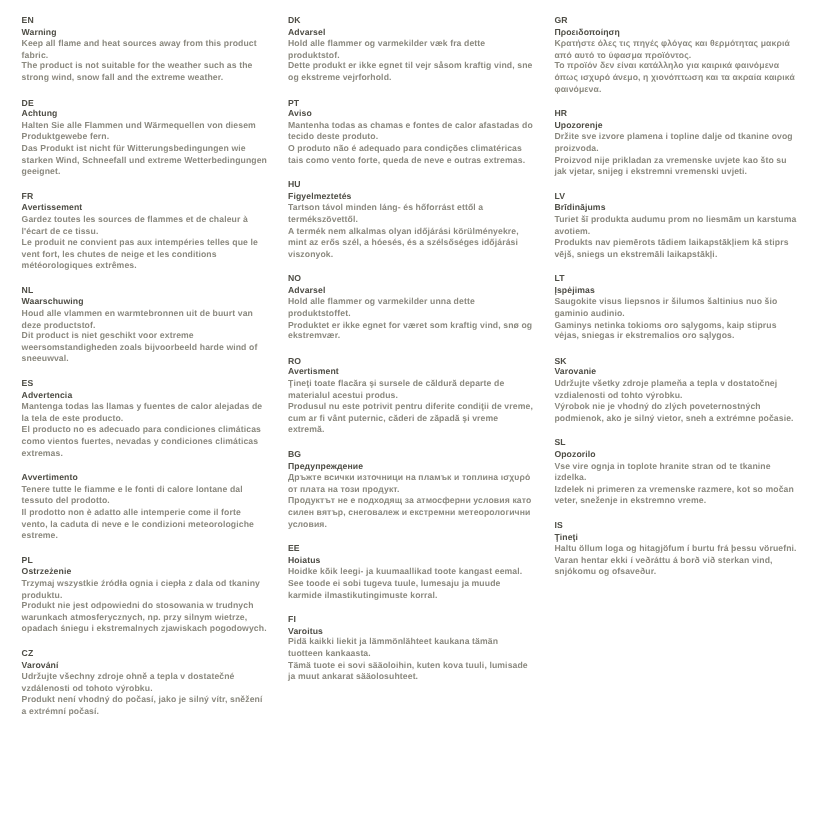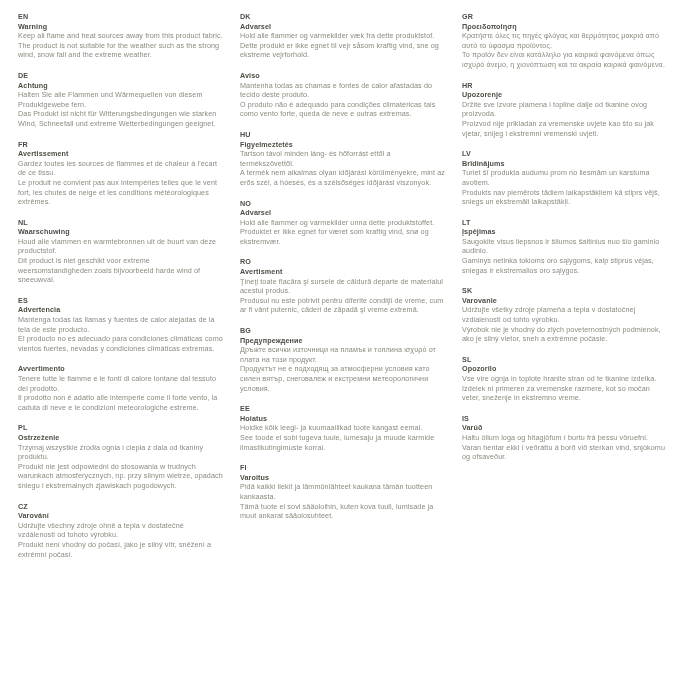--- a/index.html
+++ b/index.html
@@ -27,21 +27,21 @@
   .head {
     font-size: 7.2px;
     line-height: 9.6px;
     font-weight: 700;
     color: #4e4d45;
     letter-spacing: 0.1px;
   }
   .para {
     font-size: 7.2px;
     line-height: 9.6px;
-    font-weight: 400;
+    font-weight: 700;
     color: #8b897f;
     letter-spacing: 0.1px;
   }
 </style>
 </head>
 <body>
 
 <div class="page">
   <div class="col">
       <section class="sec">
@@ -93,20 +93,21 @@
       </section>
     </div>
   <div class="col">
       <section class="sec">
         <div class="head">DK</div>
         <div class="head">Advarsel</div>
         <p class="para">Hold alle flammer og varmekilder væk fra dette produktstof.</p>
         <p class="para">Dette produkt er ikke egnet til vejr såsom kraftig vind, sne og ekstreme vejrforhold.</p>
       </section>
       <section class="sec">
+        <div class="head">PT</div>
         <div class="head">Aviso</div>
         <p class="para">Mantenha todas as chamas e fontes de calor afastadas do tecido deste produto.</p>
         <p class="para">O produto não é adequado para condições climatéricas tais como vento forte, queda de neve e outras extremas.</p>
       </section>
       <section class="sec">
         <div class="head">HU</div>
         <div class="head">Figyelmeztetés</div>
         <p class="para">Tartson távol minden láng- és hőforrást ettől a termékszövettől.</p>
         <p class="para">A termék nem alkalmas olyan időjárási körülményekre, mint az erős szél, a hóesés, és a szélsőséges időjárási viszonyok.</p>
       </section>
@@ -173,18 +174,18 @@
         <p class="para">Výrobok nie je vhodný do zlých poveternostných podmienok, ako je silný vietor, sneh a extrémne počasie.</p>
       </section>
       <section class="sec">
         <div class="head">SL</div>
         <div class="head">Opozorilo</div>
         <p class="para">Vse vire ognja in toplote hranite stran od te tkanine izdelka.</p>
         <p class="para">Izdelek ni primeren za vremenske razmere, kot so močan veter, sneženje in ekstremno vreme.</p>
       </section>
       <section class="sec">
         <div class="head">IS</div>
-        <div class="head">Varúð</div>
+        <div class="head">Ţineţi</div>
         <p class="para">Haltu öllum loga og hitagjöfum í burtu frá þessu vöruefni.</p>
         <p class="para">Varan hentar ekki í veðráttu á borð við sterkan vind, snjókomu og ofsaveður.</p>
       </section>
     </div>
 </div>
 
 </body></html>

